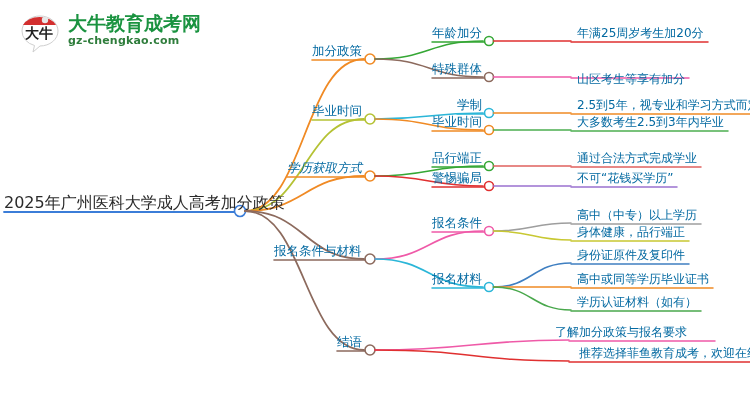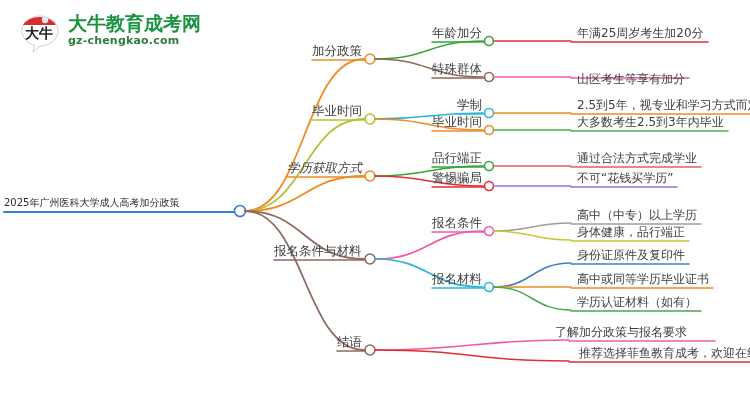--- a/index.html
+++ b/index.html
@@ -52,26 +52,26 @@
     font-size: 11px;
     font-weight: bold;
     color: #2f7d3c;
     line-height: 14px;
     letter-spacing: 0.2px;
     white-space: nowrap;
   }
   .node-label {
     position: absolute;
     font-size: 12px;
-    color: #404040;
+    color: #0369a1;
     white-space: nowrap;
     line-height: 14px;
   }
   .node-label.root {
-    font-size: 10px;
+    font-size: 16px;
     color: #2b2b2b;
   }
   .node-label.lvl1 { font-size: 12.5px; }
   .node-label.lvl2 { font-size: 12.5px; }
   .node-label.lvl3 { font-size: 12px; }
 </style>
 </head>
 <body>
 
 <div class="logo-wrap">

